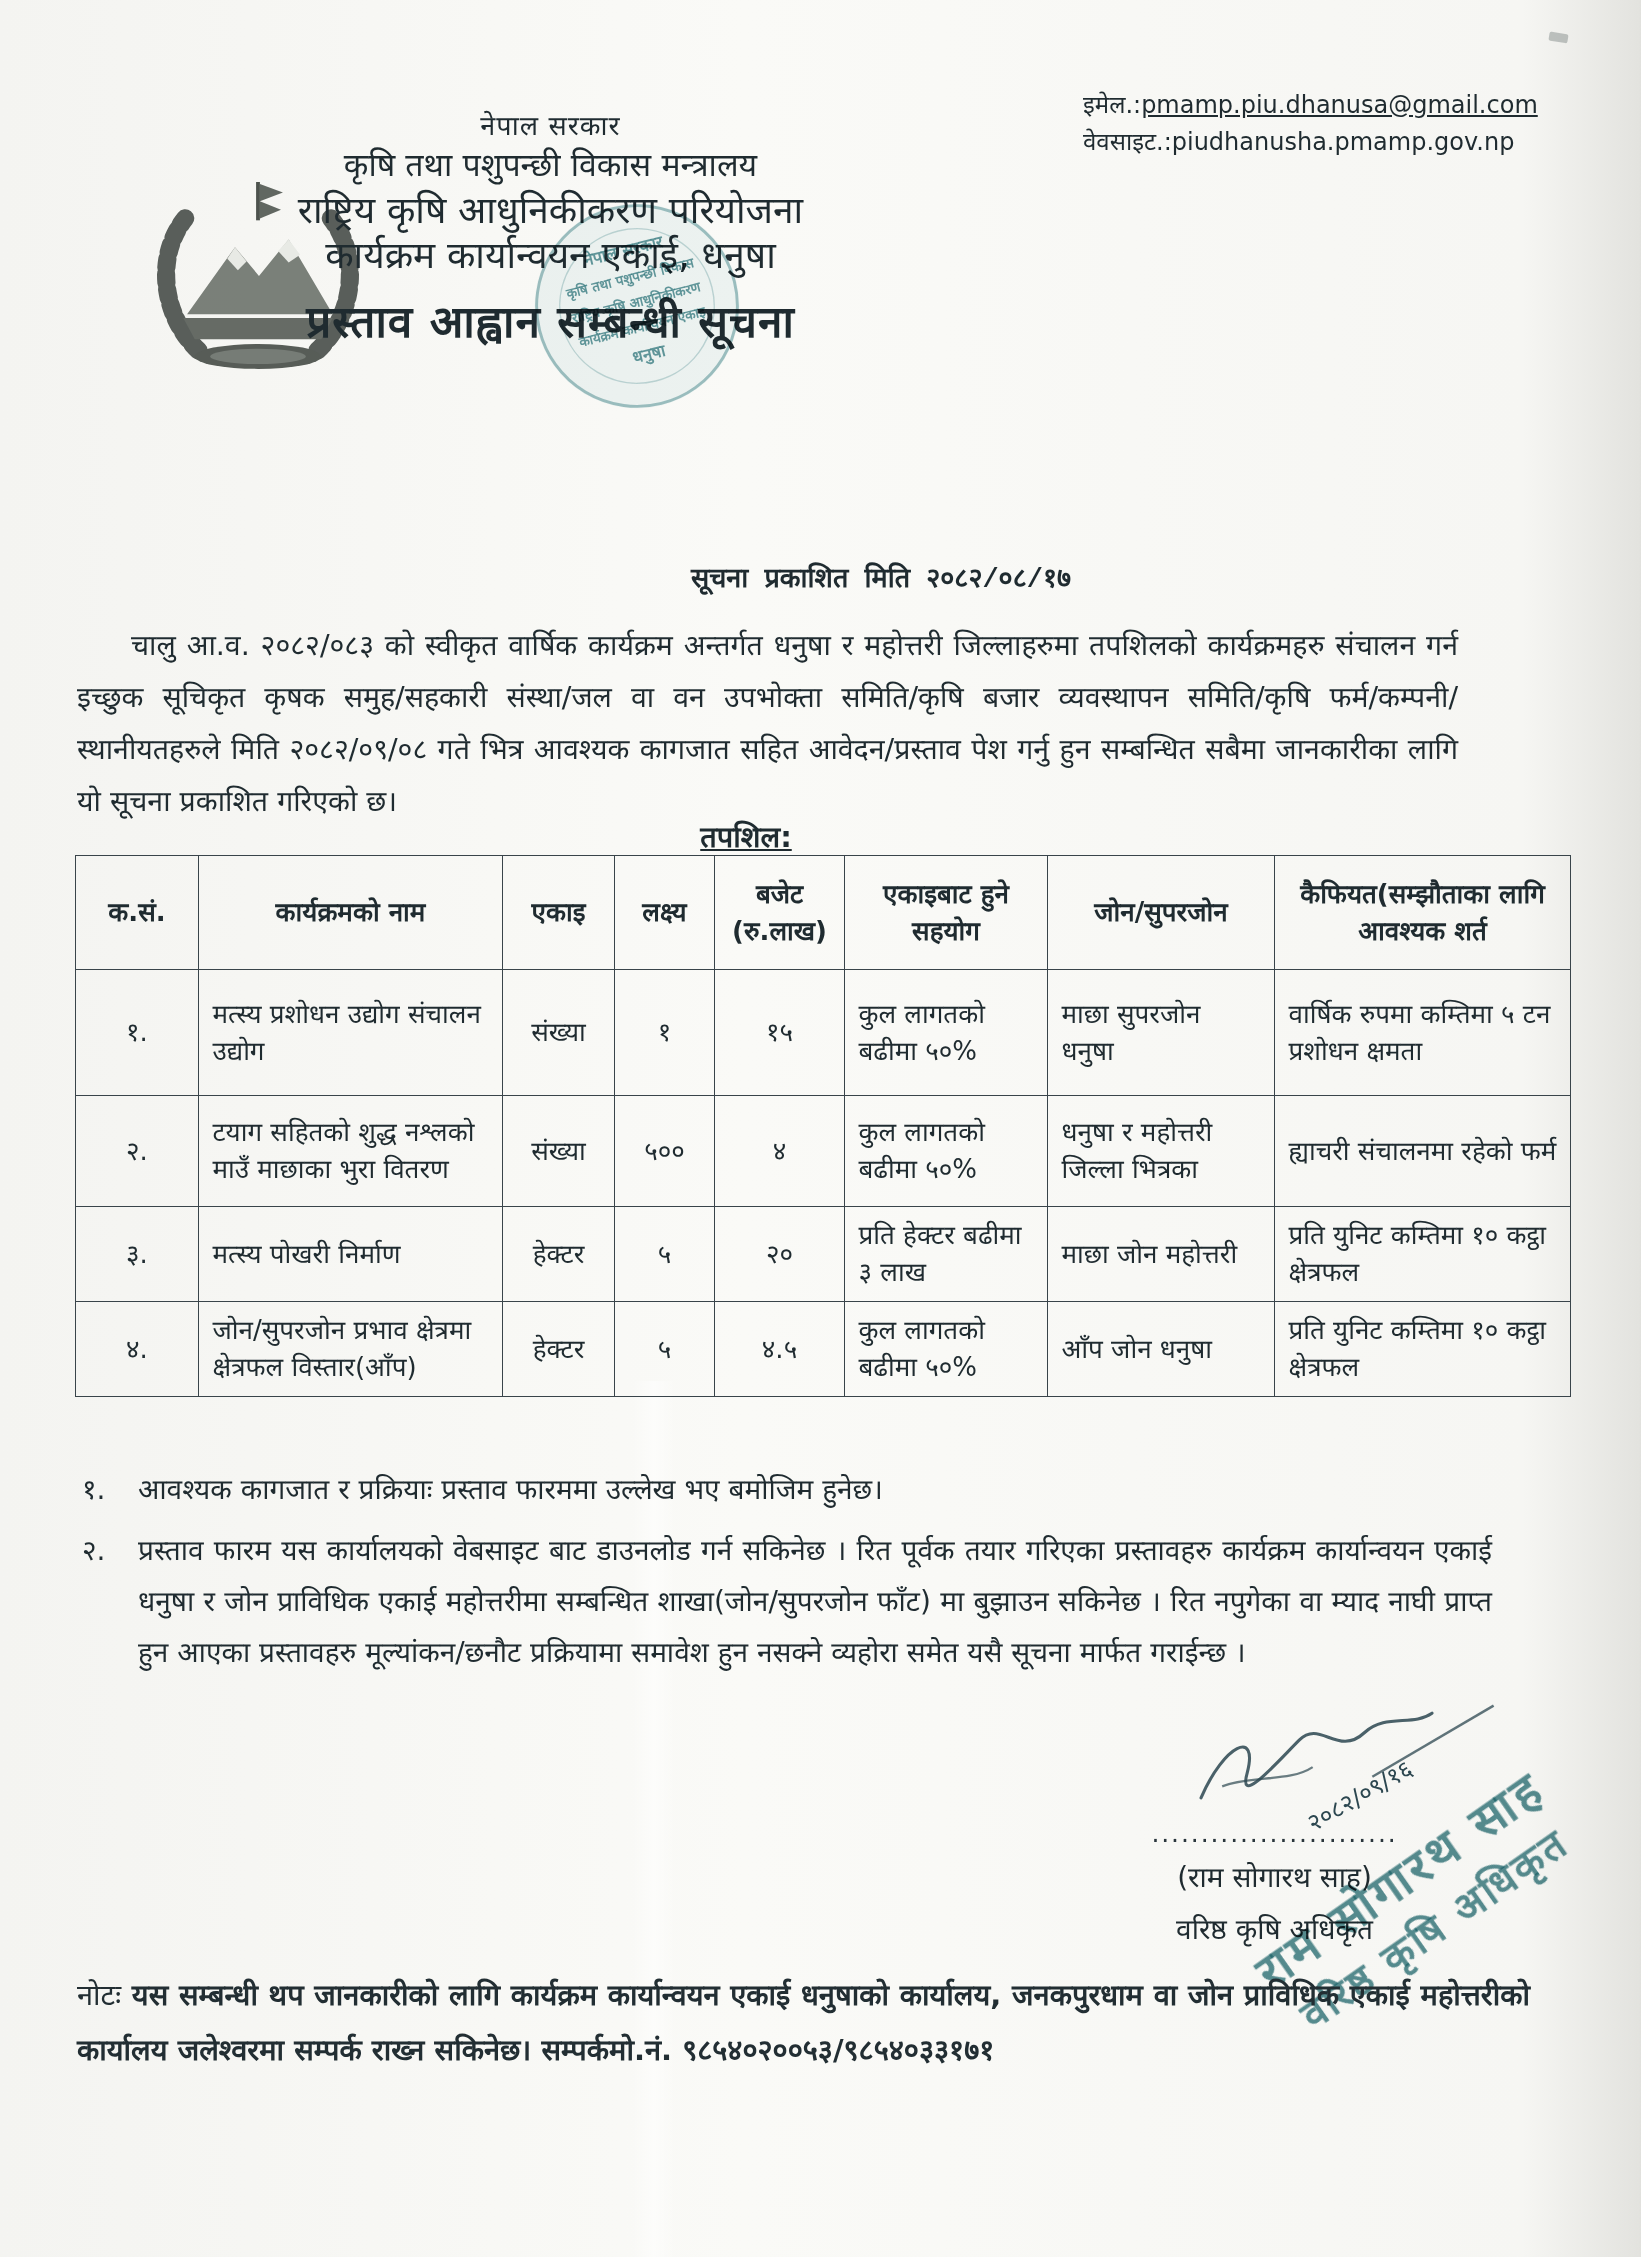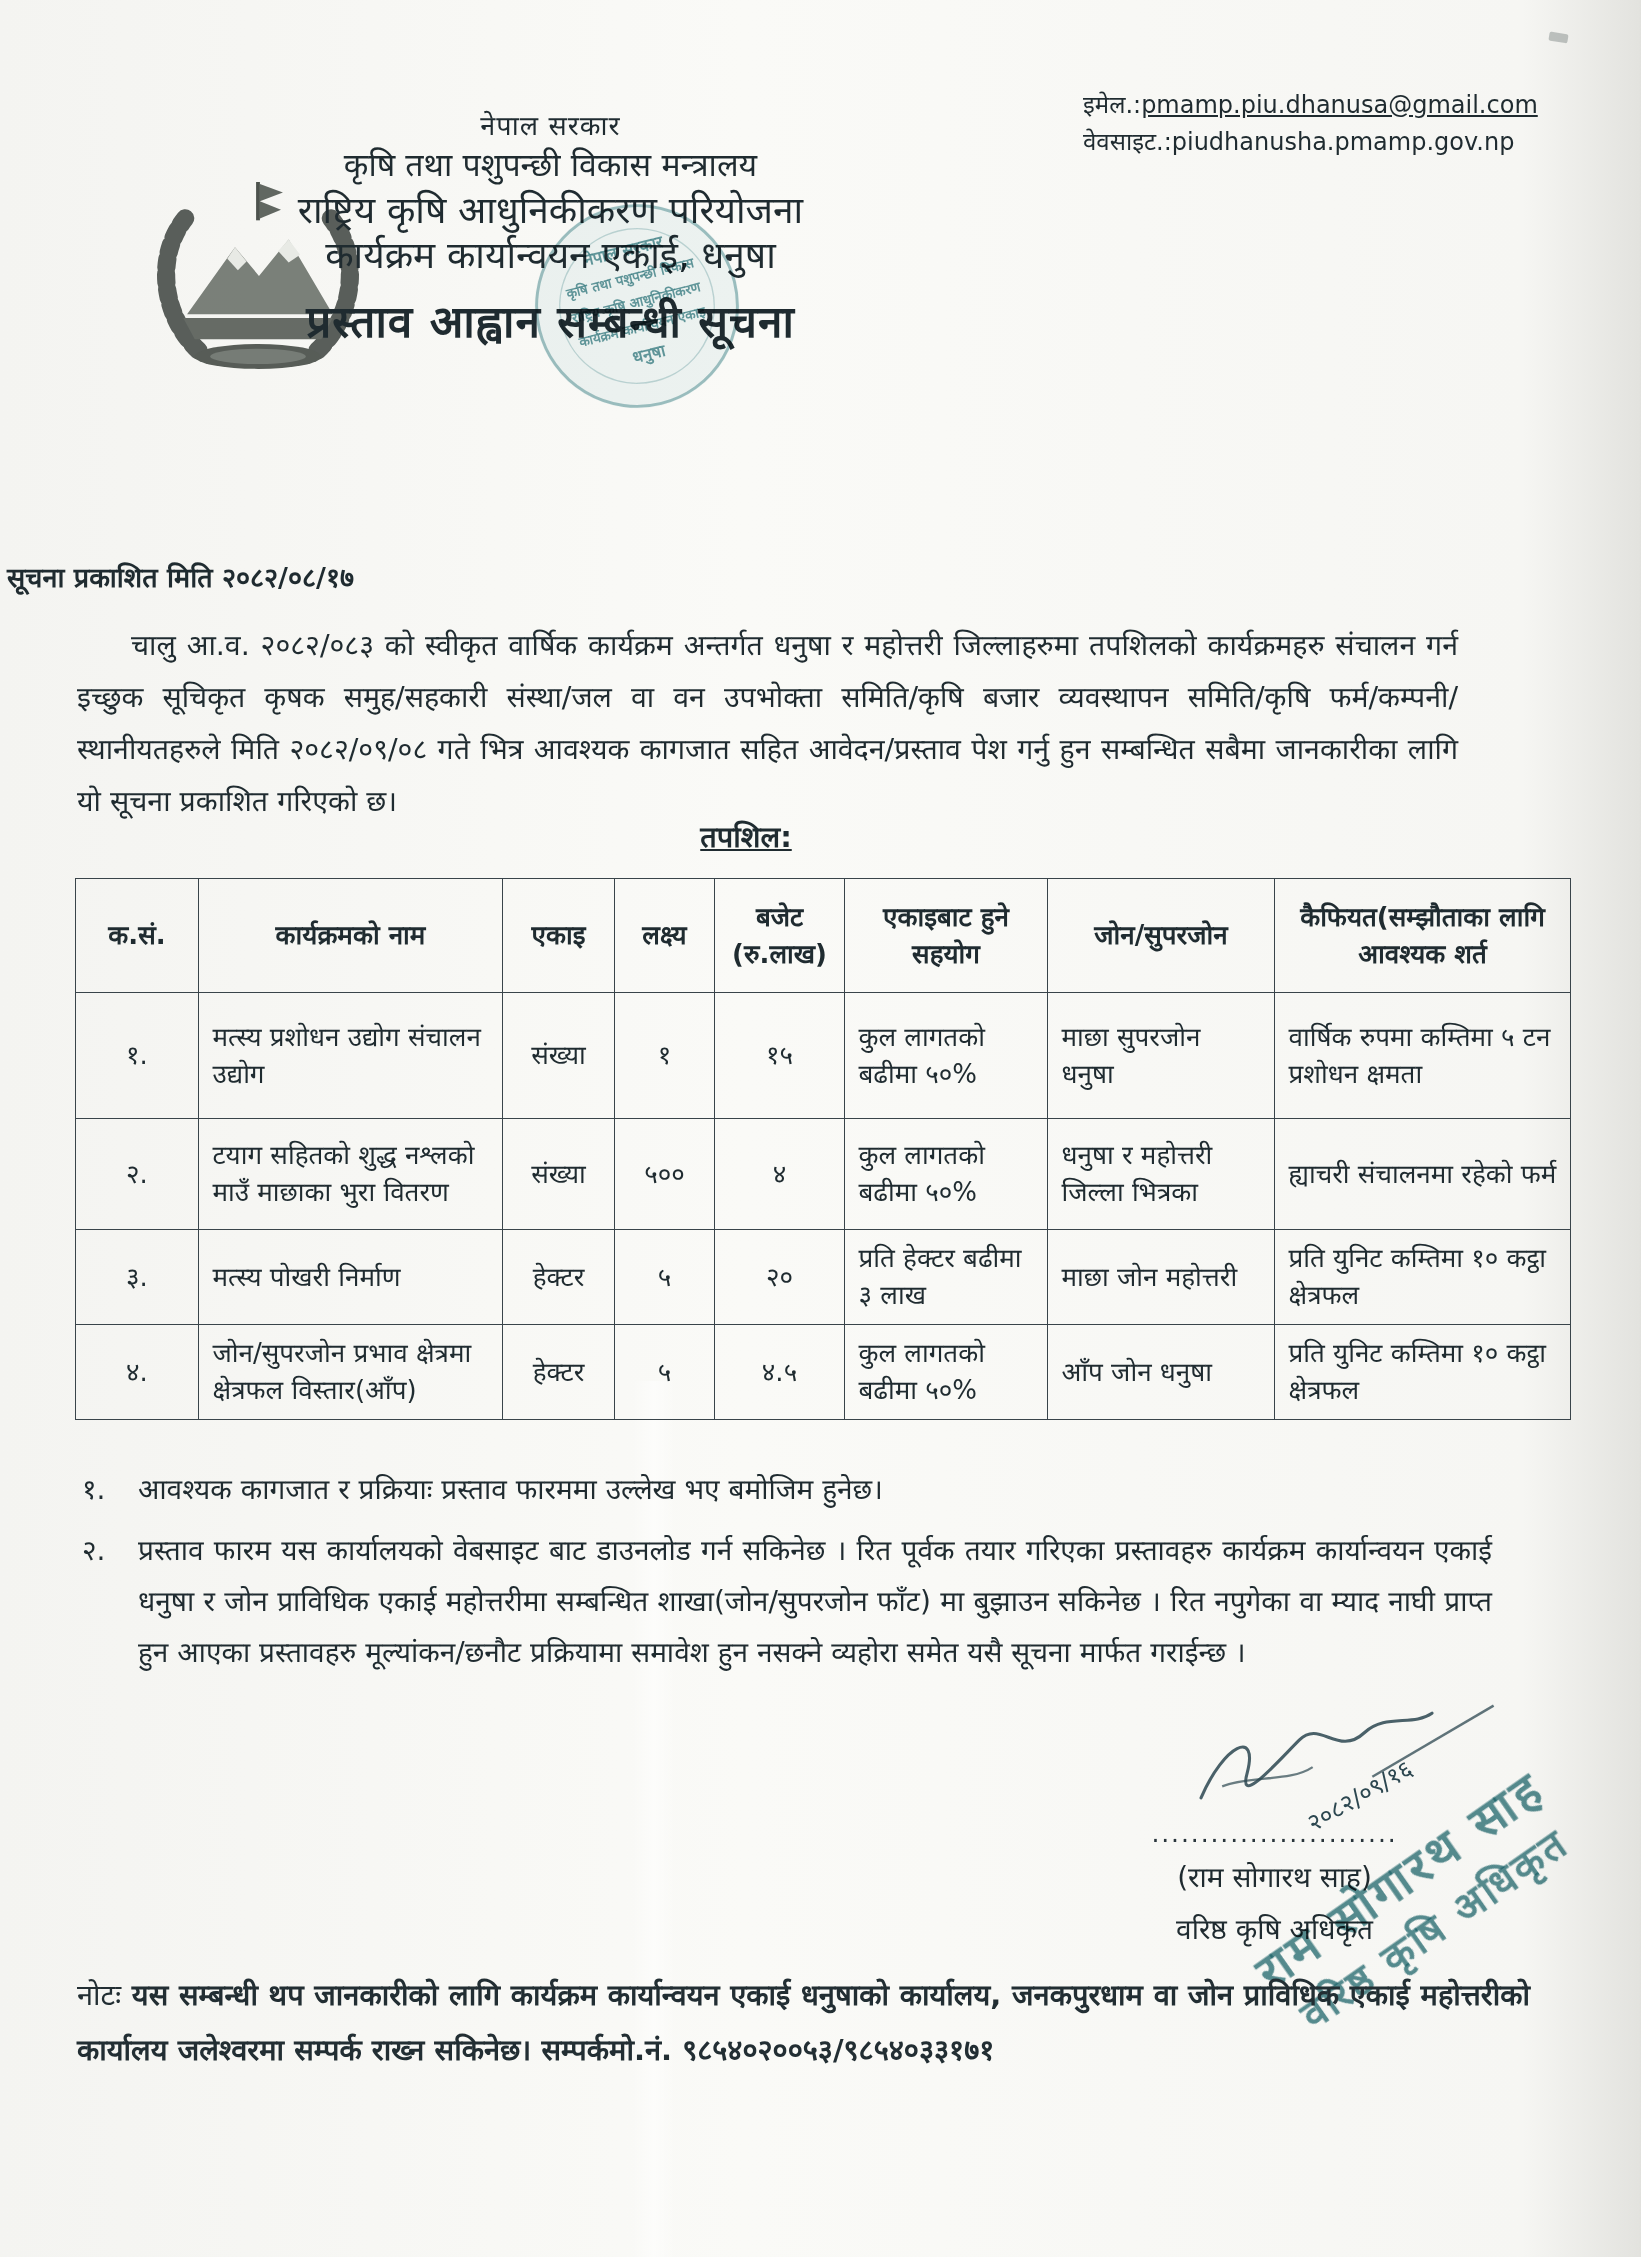--- a/index.html
+++ b/index.html
@@ -21,35 +21,35 @@
   .hdr-center{left:58px;width:985px;text-align:center;}
   .hdr-gov{top:106px;font-size:27px;letter-spacing:1px;}
   .hdr-min{top:142px;font-size:32px;}
   .hdr-proj{top:183px;font-size:37px;}
   .hdr-unit{top:228px;font-size:37px;}
   .hdr-title{top:290px;font-size:44px;font-weight:bold;letter-spacing:1px;}
   
   .contact{left:1083px;top:87px;font-size:24px;line-height:37px;}
   .contact .u{text-decoration:underline;margin-top:48px;}
   
-  .published{left:7px;top:558px;width:1057px;text-align:left;font-size:27px;font-weight:bold;}
+  .published{left:14px;top:558px;width:1057px;text-align:right;font-size:27px;font-weight:bold;font-family:Liberation Mono, monospace;}
   
   .bodytext{left:77px;top:620px;width:1381px;font-size:28.5px;line-height:52px;text-align:justify;text-indent:54px;}
   
   .tbl-caption{left:0;top:816px;width:1492px;text-align:center;font-size:29px;font-weight:bold;text-decoration:underline;}
   table.notice{border-collapse:collapse;table-layout:fixed;width:1496px;font-size:26px;line-height:1.42;}
   table.notice th,table.notice td{border:1.9px solid #39444a;padding:5.8px 13.5px;vertical-align:middle;background:transparent;}
   table.notice th{font-weight:bold;text-align:center;}
   td.c{text-align:center;}
   tr.h-head{height:114px;}
   tr.h-r1{height:126px;}
   tr.h-r2{height:111px;}
   tr.h-r3{height:95px;}
   tr.h-r4{height:95px;}
-  .tblwrap{left:75px;top:878px;border-radius:13px;}
+  .tblwrap{left:75px;top:855px;border-radius:13px;}
   
   .notes{left:82px;top:1464px;width:1410px;font-size:28px;line-height:51px;}
   .note{display:flex;margin-bottom:9.7px;}
   .note-num{width:56px;flex:0 0 56px;}
   .note-text{flex:1;text-align:justify;}
   
   .sig-block{left:1096px;top:1813px;width:357px;text-align:center;font-size:28px;line-height:42px;}
   .sig-dots{letter-spacing:1.9px;font-size:25px;color:#2a363c;}
   .sig-name{margin-top:1.9px;}
   .sig-title{margin-top:9.7px;}

